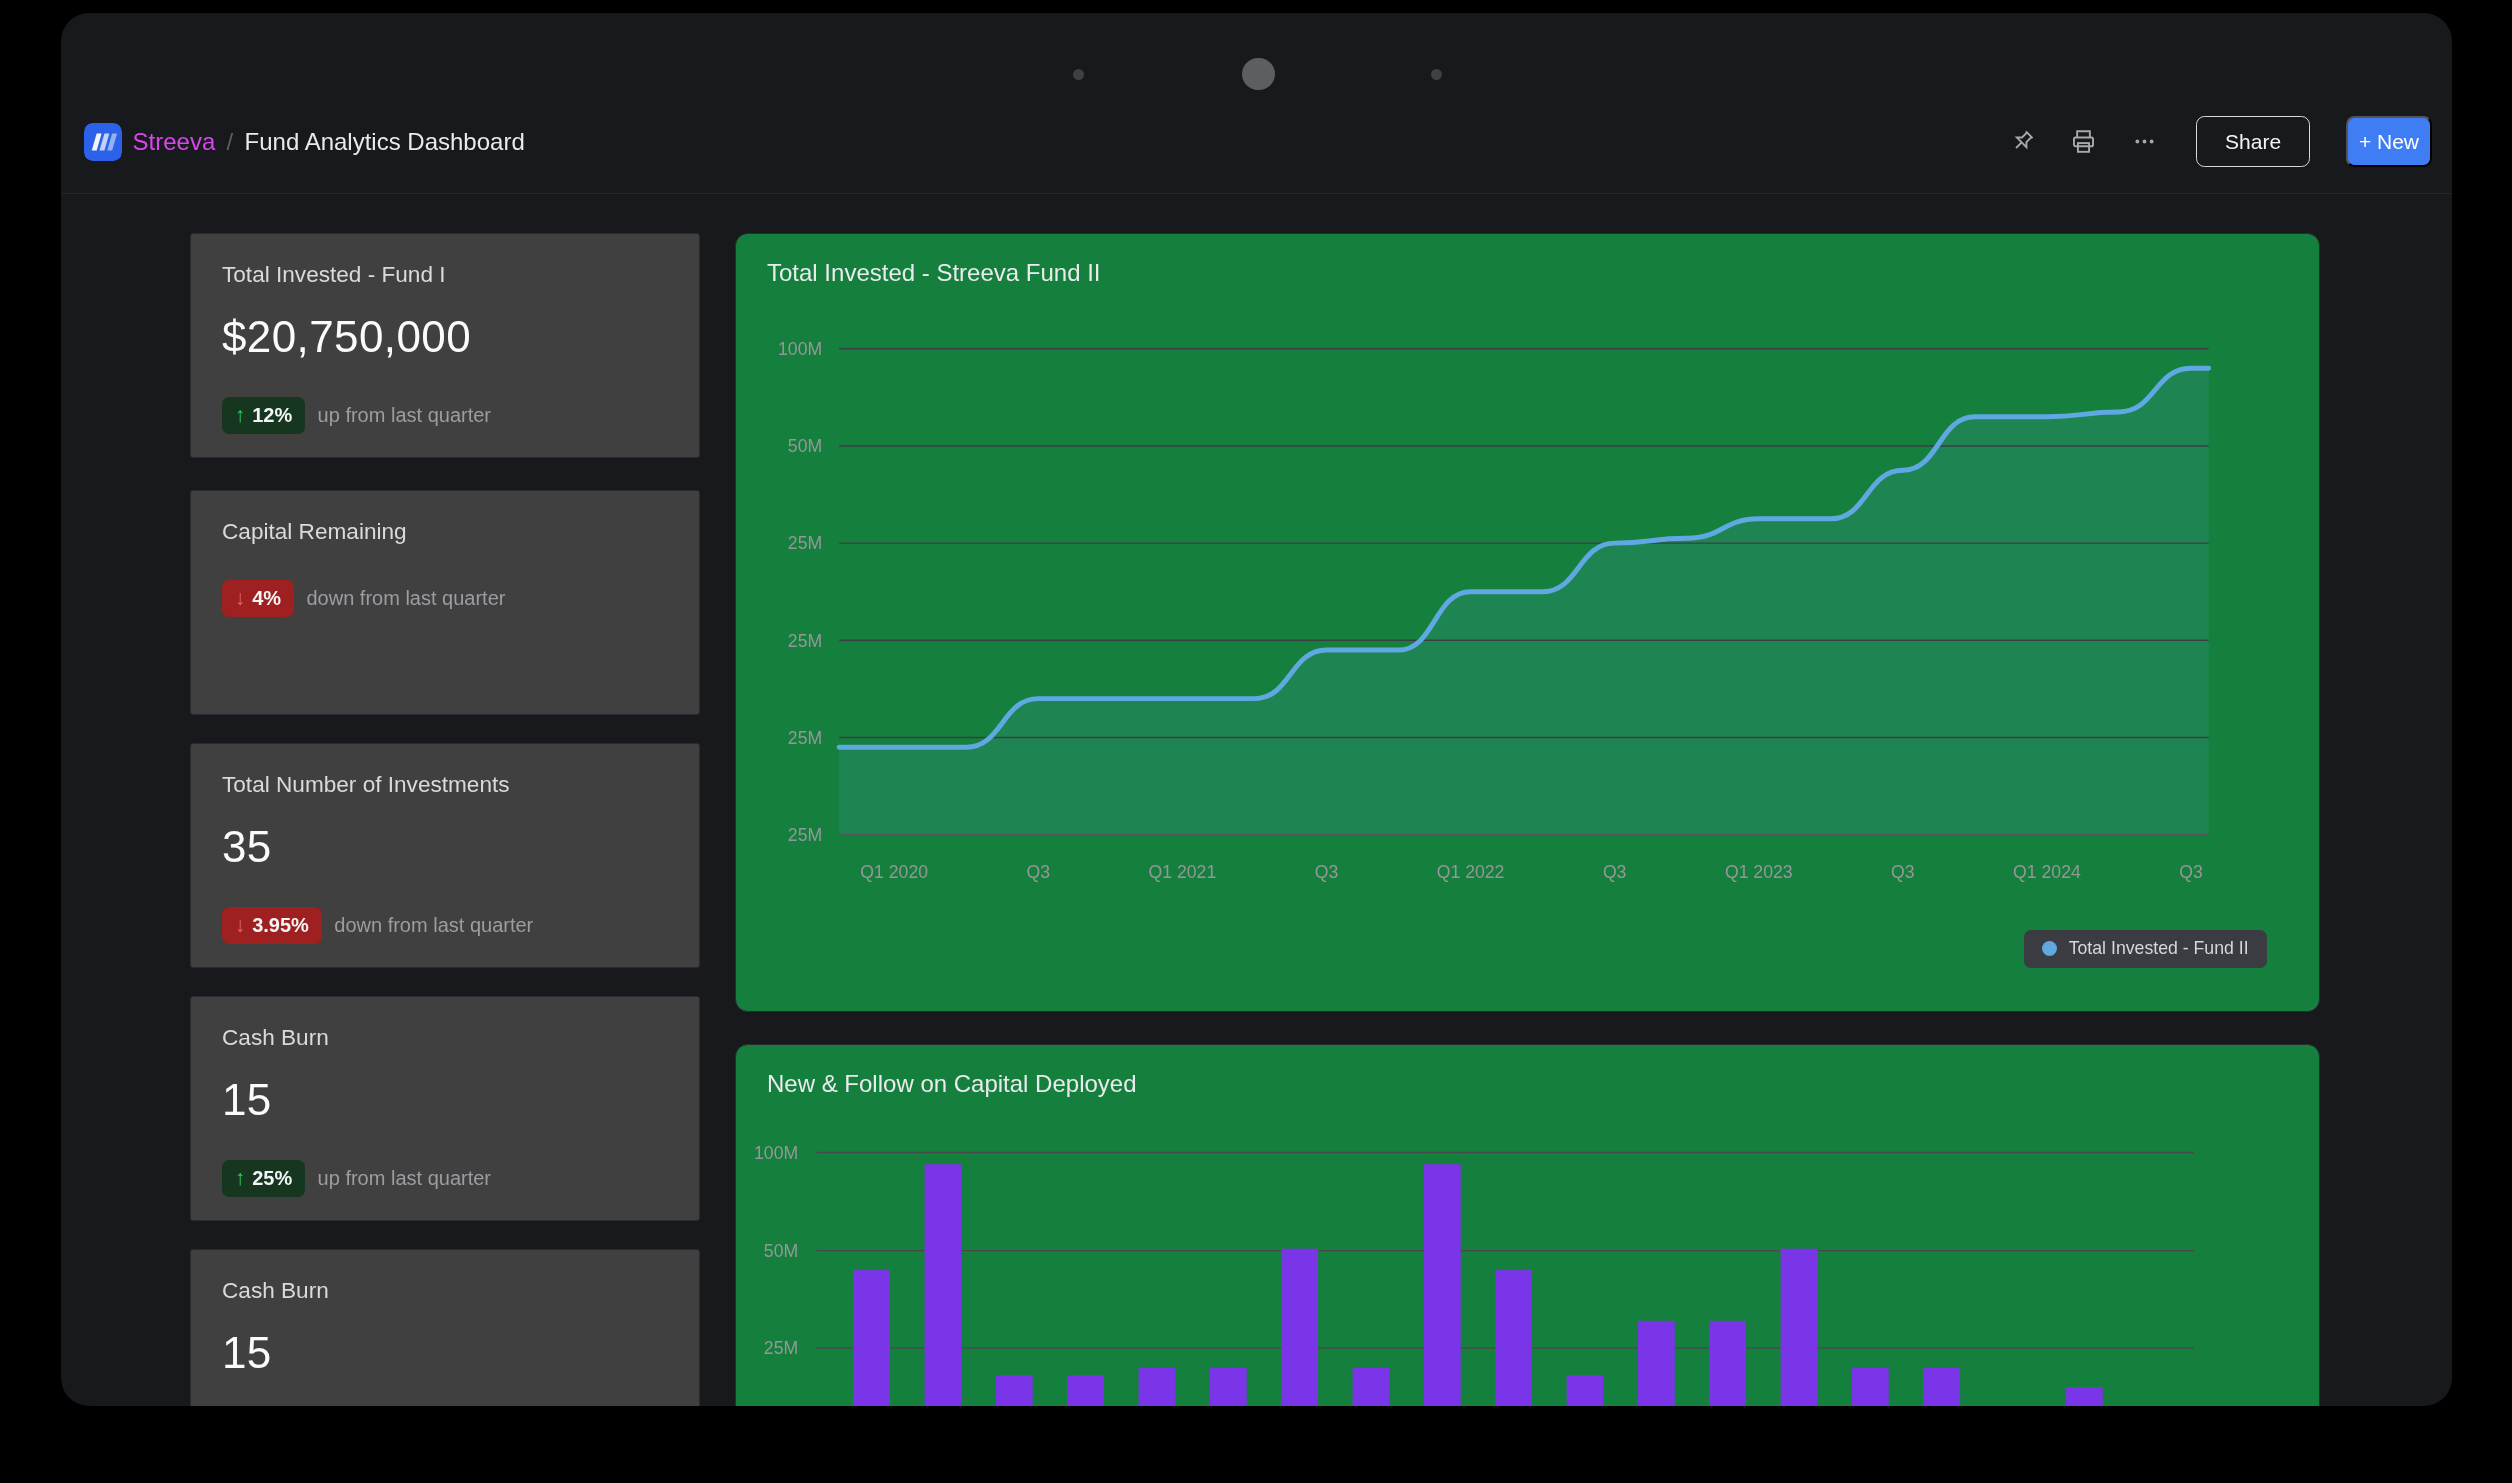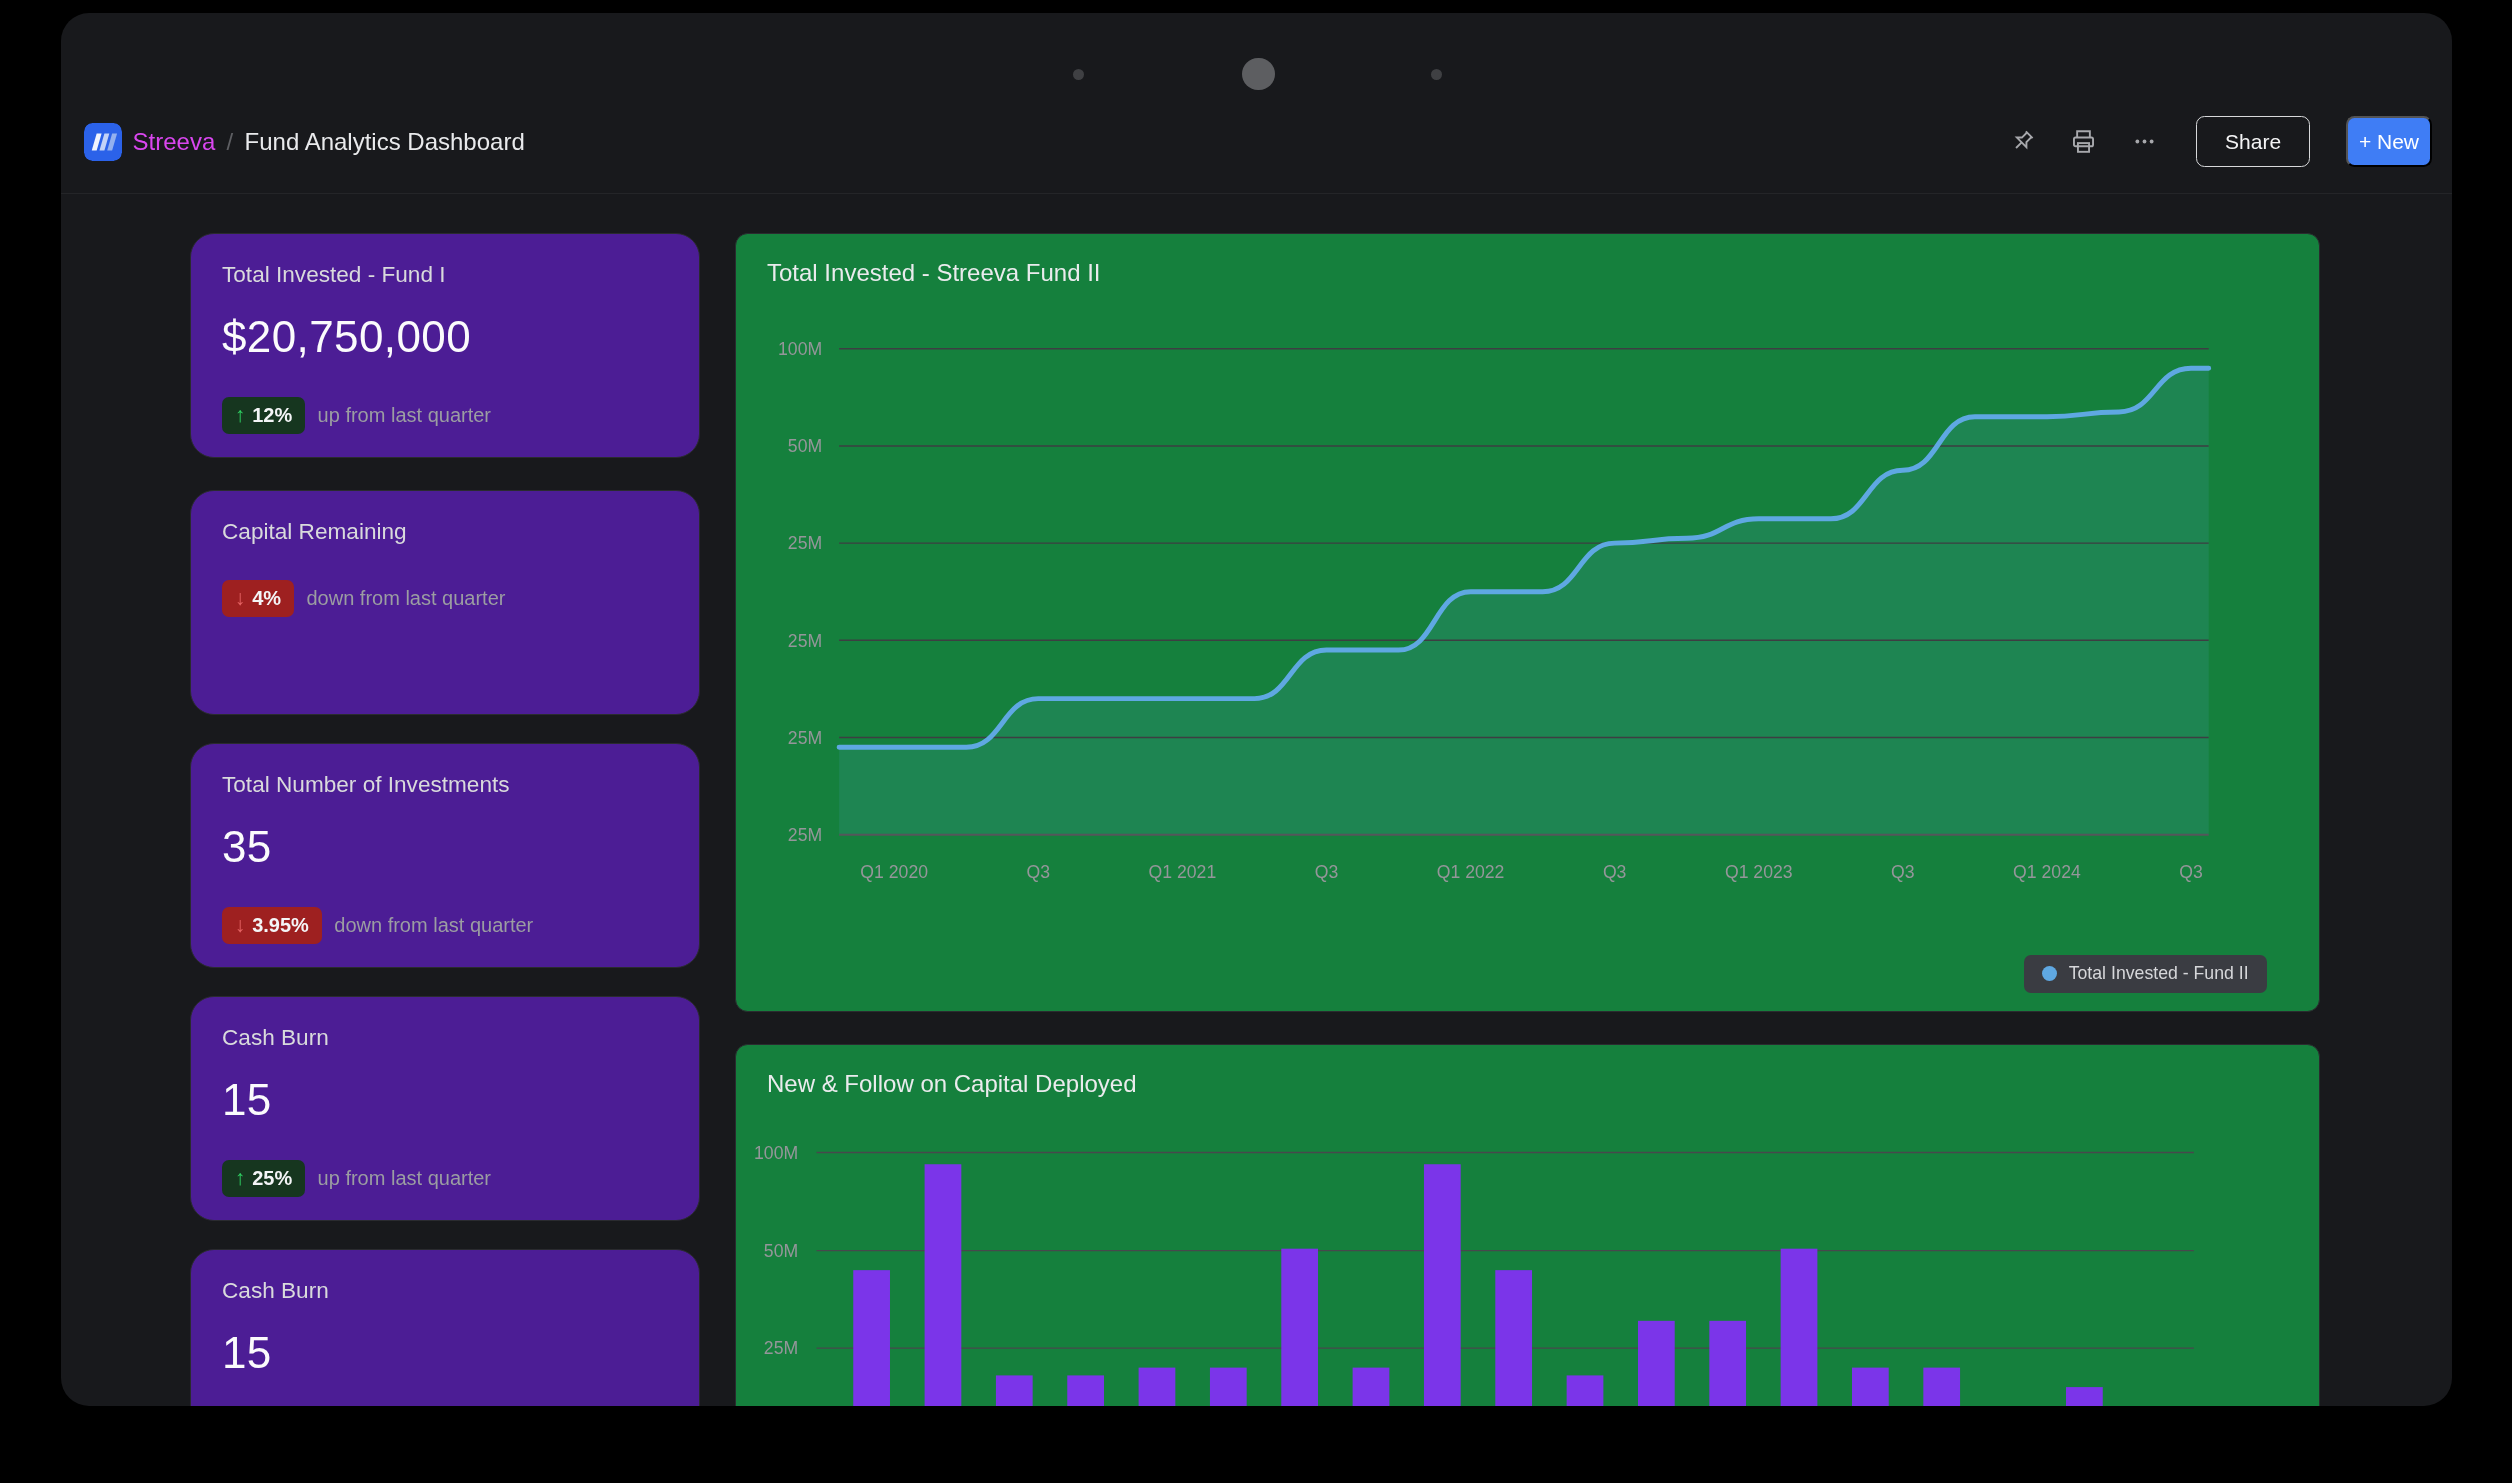--- a/index.html
+++ b/index.html
@@ -21,40 +21,40 @@
   .crumb-sep{margin:0 11.3px;font-size:24px;color:#5e5f63;}
   .page-title{font-size:24px;color:#e9eaec;}
   .header-right{margin-left:auto;display:flex;align-items:center;gap:33px;}
   .icon-btn{width:28px;height:28px;display:flex;align-items:center;justify-content:center;cursor:pointer;}
   .btn{height:51px;display:inline-flex;align-items:center;justify-content:center;border-radius:8.5px;
        font-size:21px;box-sizing:border-box;cursor:pointer;}
   .btn.share{padding:0 28px;border:1.8px solid #d7d8da;color:#f4f4f5;background:transparent;margin-left:4.2px;}
   .btn.new{padding:0 11px;background:#3f7df5;color:#fff;margin-left:2.8px;}
 
   
-  .stat-card{position:absolute;left:129px;width:510px;height:225px;background:#4c1d95;
-             border:1.4px solid #2a2b2f;border-radius:24px;padding:28px 31px;box-sizing:border-box;}
+  .stat-card{position:absolute;left:129px;width:510px;height:225px;background:#404040;
+             border:1.4px solid #2a2b2f;border-radius:3px;padding:28px 31px;box-sizing:border-box;}
   .stat-title{font-size:22.6px;color:#d9dadc;}
   .stat-value{margin-top:24px;font-size:44px;font-weight:400;color:#fbfbfc;letter-spacing:0.4px;}
   .badge-row{margin-top:35px;display:flex;align-items:center;gap:12.7px;}
   .badge{display:inline-flex;align-items:center;gap:7px;height:37px;padding:0 12.7px;border-radius:7px;
          font-size:20px;font-weight:700;color:#f4f5f7;}
   .badge .arrow{font-size:21px;font-weight:400;}
   .badge.up{background:#16361f;}   .badge.up .arrow{color:#2fd263;}
   .badge.down{background:#9e2020;} .badge.down .arrow{color:#e66363;}
   .badge-note{font-size:20px;color:#9b9da2;}
 
   
   .chart-card{position:absolute;left:674px;width:1585px;background:#15803d;border:1.4px solid #2a2b2f;
               border-radius:12.7px;box-sizing:border-box;overflow:hidden;}
   .chart-card h2{position:absolute;top:25.4px;left:31px;margin:0;font-size:24px;font-weight:400;color:#eaebed;}
   .chart-card svg{position:absolute;left:0;top:0;}
   svg text{fill:#95969a;font-size:25px;font-family:"Liberation Sans",sans-serif;}
   .legend{position:absolute;right:52px;top:696px;height:38px;display:inline-flex;align-items:center;gap:11.3px;
-          padding:0 18.4px;background:#3a3c42;border-radius:7px;font-size:17.7px;color:#d6d7da;cursor:pointer;margin-top:25px;}
+          padding:0 18.4px;background:#3a3c42;border-radius:7px;font-size:17.7px;color:#d6d7da;cursor:pointer;}
   .legend-dot{width:15.5px;height:15.5px;border-radius:50%;background:#5fa8e2;}
 </style>
 </head>
 <body>
 
 <div class="stage">
   <div class="window">
 
     <span class="dot small" style="left:1012px"></span>
     <span class="dot big"></span>

